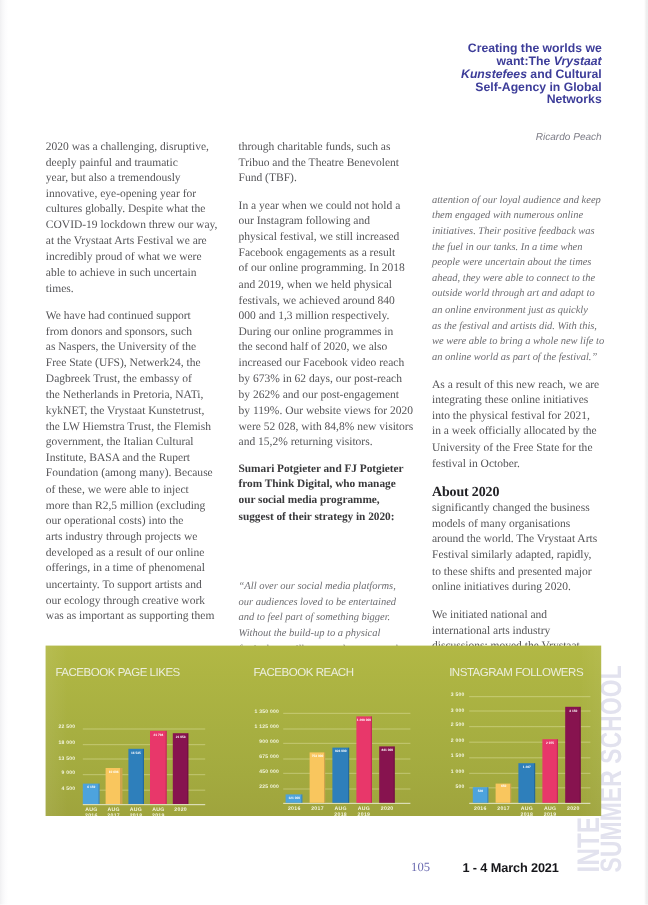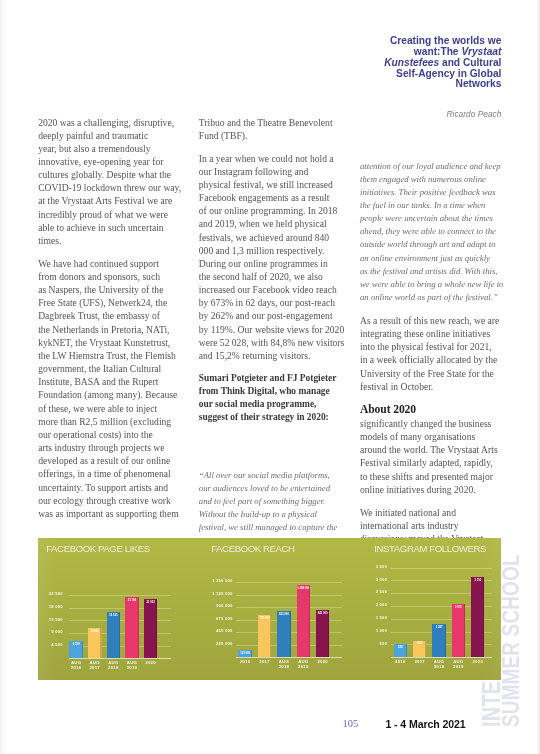--- a/index.html
+++ b/index.html
@@ -28,21 +28,21 @@
   .col .q{font-style:italic;color:#6e6e72;font-size:8.75px;letter-spacing:-0.02px;margin-top:44px;}
   .col h3{margin:6px 0 1px 0;font-size:11.6px;font-weight:bold;color:#222226;
           letter-spacing:-0.1px;line-height:13.15px;}
   #col1{left:38.2px;} #col2{left:198.8px;} #col3{left:360px;}
 
   .chartband{position:absolute;left:38px;top:538px;width:463px;height:141.5px;
              background:linear-gradient(to bottom,#b2b845 0%,#aeb543 16%,#a7af41 50%,#a3aa3f 76%,#9fa43d 100%);
              overflow:hidden;}
   .chartband .shade{position:absolute;inset:0;
       background:linear-gradient(to right,rgba(255,255,255,.07) 0%,rgba(255,255,255,0) 4%,rgba(255,255,255,0) 96%,rgba(255,255,255,.05) 100%);}
-  .panel{position:absolute;top:0;height:141px;}
+  .panel{position:absolute;top:12px;height:141px;}
   .panel .ttl{position:absolute;left:0;top:11px;font-family:"Liberation Sans",sans-serif;
               font-size:9.6px;letter-spacing:-0.4px;color:#eceedd;white-space:nowrap;line-height:9.6px;}
   .grid{position:absolute;height:1px;background:rgba(247,248,205,.30);}
   .ylab{position:absolute;font-family:"Liberation Sans",sans-serif;font-size:4.2px;
         line-height:4.4px;font-weight:bold;color:#f4f6e0;white-space:nowrap;text-align:right;
         letter-spacing:0.2px;}
   .bar{position:absolute;bottom:0;}
   .bar::after{content:"";position:absolute;right:0;top:0;bottom:0;width:1.1px;
               background:rgba(0,0,0,.17);}
   .bval{position:absolute;left:-6px;right:-6px;top:1.9px;text-align:center;white-space:nowrap;
@@ -112,20 +112,21 @@
         <span class="ln">developed as a result of our online</span>
         <span class="ln">offerings, in a time of phenomenal</span>
         <span class="ln">uncertainty. To support artists and</span>
         <span class="ln">our ecology through creative work</span>
         <span class="ln">was as important as supporting them</span>
       </p>
   </div>
 
   <div class="col" id="col2">
     <p>
+        <span class="ln">through charitable funds, such as</span>
         <span class="ln">Tribuo and the Theatre Benevolent</span>
         <span class="ln">Fund (TBF).</span>
       </p>
     <p>
         <span class="ln">In a year when we could not hold a</span>
         <span class="ln">our Instagram following and</span>
         <span class="ln">physical festival, we still increased</span>
         <span class="ln">Facebook engagements as a result</span>
         <span class="ln">of our online programming. In 2018</span>
         <span class="ln">and 2019, when we held physical</span>

